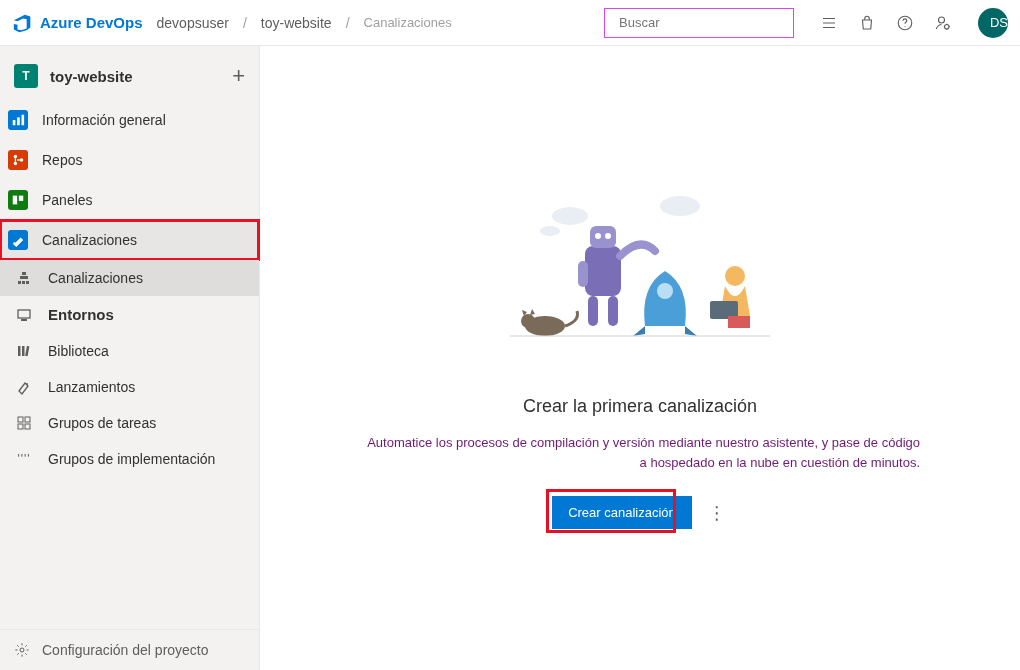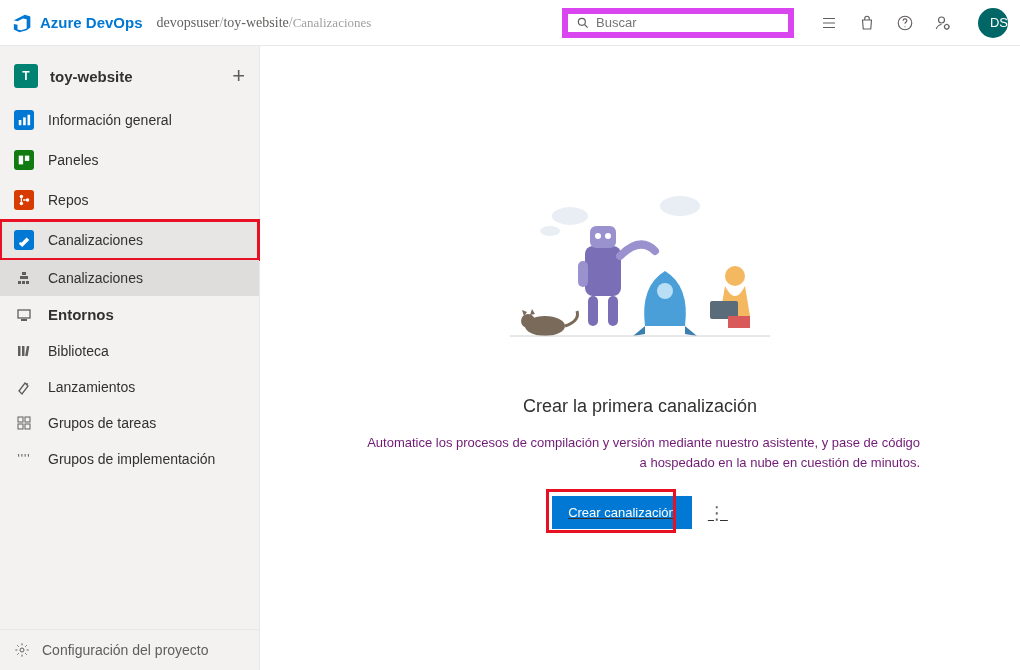--- a/index.html
+++ b/index.html
@@ -21,30 +21,30 @@
     gap: 8px;
   }
   .logo-wrap { display: flex; align-items: center; gap: 6px; }
   .logo-glyph { width: 22px; height: 22px; color: #0078d4; }
   .brand {
     color: #0078d4;
     font-weight: 600;
     font-size: 15px;
   }
   .breadcrumb {
-    display: flex; align-items: center; gap: 0;
-    color: #605e5c; font-size: 14px; margin-left: 6px; font-family: Liberation Serif, serif;
+    display: flex; align-items: center; gap: 14px;
+    color: #605e5c; font-size: 14px; margin-left: 6px;
   }
   .breadcrumb .sep { color: #a19f9d; }
   .breadcrumb .bc-last { color: #a19f9d; font-size: 13px; }
   .flex-spacer { flex: 1; }
   .search-box {
     display: flex; align-items: center;
-    width: 232px; height: 30px;
-    border: 6px solid #d946ef;
+    width: 190px; height: 30px;
+    border: 1px solid #d946ef;
     padding: 0 8px; gap: 6px;
     color: #605e5c;
   }
   .search-box input {
     border: none; outline: none; flex: 1; font-size: 13px;
     background: transparent; color: #323130;
   }
   .top-icons { display: flex; align-items: center; gap: 20px; margin-left: 18px; }
   .top-icon { width: 18px; height: 18px; color: #605e5c; cursor: pointer; }
   .avatar {
@@ -68,21 +68,21 @@
   .project-chip {
     width: 24px; height: 24px; border-radius: 3px;
     background: #008272; color: #fff;
     display: flex; align-items: center; justify-content: center;
     font-size: 12px; font-weight: 600;
   }
   .project-name { font-weight: 600; font-size: 15px; }
   .plus-btn { position: absolute; right: 14px; color: #605e5c; font-size: 22px; font-weight: 300; cursor:pointer;}
   .nav-item, .sub-item {
     display: flex; align-items: center;
-    padding: 10px 14px; gap: 14px;
+    padding: 10px 8px; gap: 14px;
     color: #323130; cursor: pointer;
     font-size: 14px;
   }
   .nav-icon {
     width: 20px; height: 20px; flex-shrink: 0;
     display: flex; align-items: center; justify-content: center;
     border-radius: 3px;
   }
   .nav-icon.overview { background: #0078d4; }
   .nav-icon.boards   { background: #107c10; }
@@ -114,21 +114,21 @@
     flex: 1; display: flex; flex-direction: column;
     align-items: center; justify-content: flex-start;
     padding-top: 130px;
   }
   .illus { width: 320px; height: 200px; margin-bottom: 20px; }
   .empty-title { font-size: 18px; font-weight: 400; color: #323130; margin-bottom: 16px; }
   .empty-desc {
     font-size: 13px; color: #701a75; text-align: right;
     max-width: 560px; line-height: 1.5; margin-bottom: 24px;
   }
-  .cta-row { display: flex; align-items: center; gap: 16px; position: relative; text-decoration: underline;}
+  .cta-row { display: flex; align-items: center; gap: 16px; position: relative;}
   .cta-btn {
     background: #0078d4; color: #fff; border: none;
     padding: 9px 16px; font-size: 13px; cursor: pointer;
   }
   .cta-highlight {
     position: absolute; inset: -6px -6px -6px -6px;
     border: 3px solid #e81123; pointer-events: none;
     width: 130px; height: 44px; left:-6px; top:-7px;
   }
   .more-dots { color: #605e5c; font-size: 18px; letter-spacing: 2px; cursor:pointer;}
@@ -196,38 +196,38 @@
       <span class="nav-icon overview">
           <svg viewBox="0 0 16 16">
             <rect x="2" y="8" width="3" height="6" fill="currentColor"></rect>
             <rect x="7" y="5" width="3" height="9" fill="currentColor"></rect>
             <rect x="12" y="2" width="3" height="12" fill="currentColor"></rect>
           </svg>
         </span>
       <span>Información general</span>
     </div>
     <div class="nav-item">
-      <span class="nav-icon boards">
-          <svg viewBox="0 0 16 16">
-            <rect x="2" y="3" width="5" height="10" fill="currentColor"></rect>
-            <rect x="9" y="3" width="5" height="6" fill="currentColor"></rect>
-          </svg>
-        </span>
-      <span>Paneles</span>
-    </div>
-    <div class="nav-item">
       <span class="nav-icon repos">
           <svg viewBox="0 0 16 16">
             <circle cx="5" cy="4" r="2" fill="currentColor"></circle>
             <circle cx="5" cy="12" r="2" fill="currentColor"></circle>
             <circle cx="12" cy="8" r="2" fill="currentColor"></circle>
             <path d="M5 6v4M7 8h3" stroke="currentColor" stroke-width="1.5"></path>
           </svg>
         </span>
       <span>Repos</span>
+    </div>
+    <div class="nav-item">
+      <span class="nav-icon boards">
+          <svg viewBox="0 0 16 16">
+            <rect x="2" y="3" width="5" height="10" fill="currentColor"></rect>
+            <rect x="9" y="3" width="5" height="6" fill="currentColor"></rect>
+          </svg>
+        </span>
+      <span>Paneles</span>
     </div>
     <div class="nav-item highlighted">
       <span class="nav-icon pipelines">
           <svg viewBox="0 0 16 16">
             <path d="M3 13l8-8 3 3-8 8z" fill="currentColor"></path>
             <circle cx="4" cy="12" r="1.5" fill="#fff"></circle>
           </svg>
         </span>
       <span>Canalizaciones</span>
     </div>

